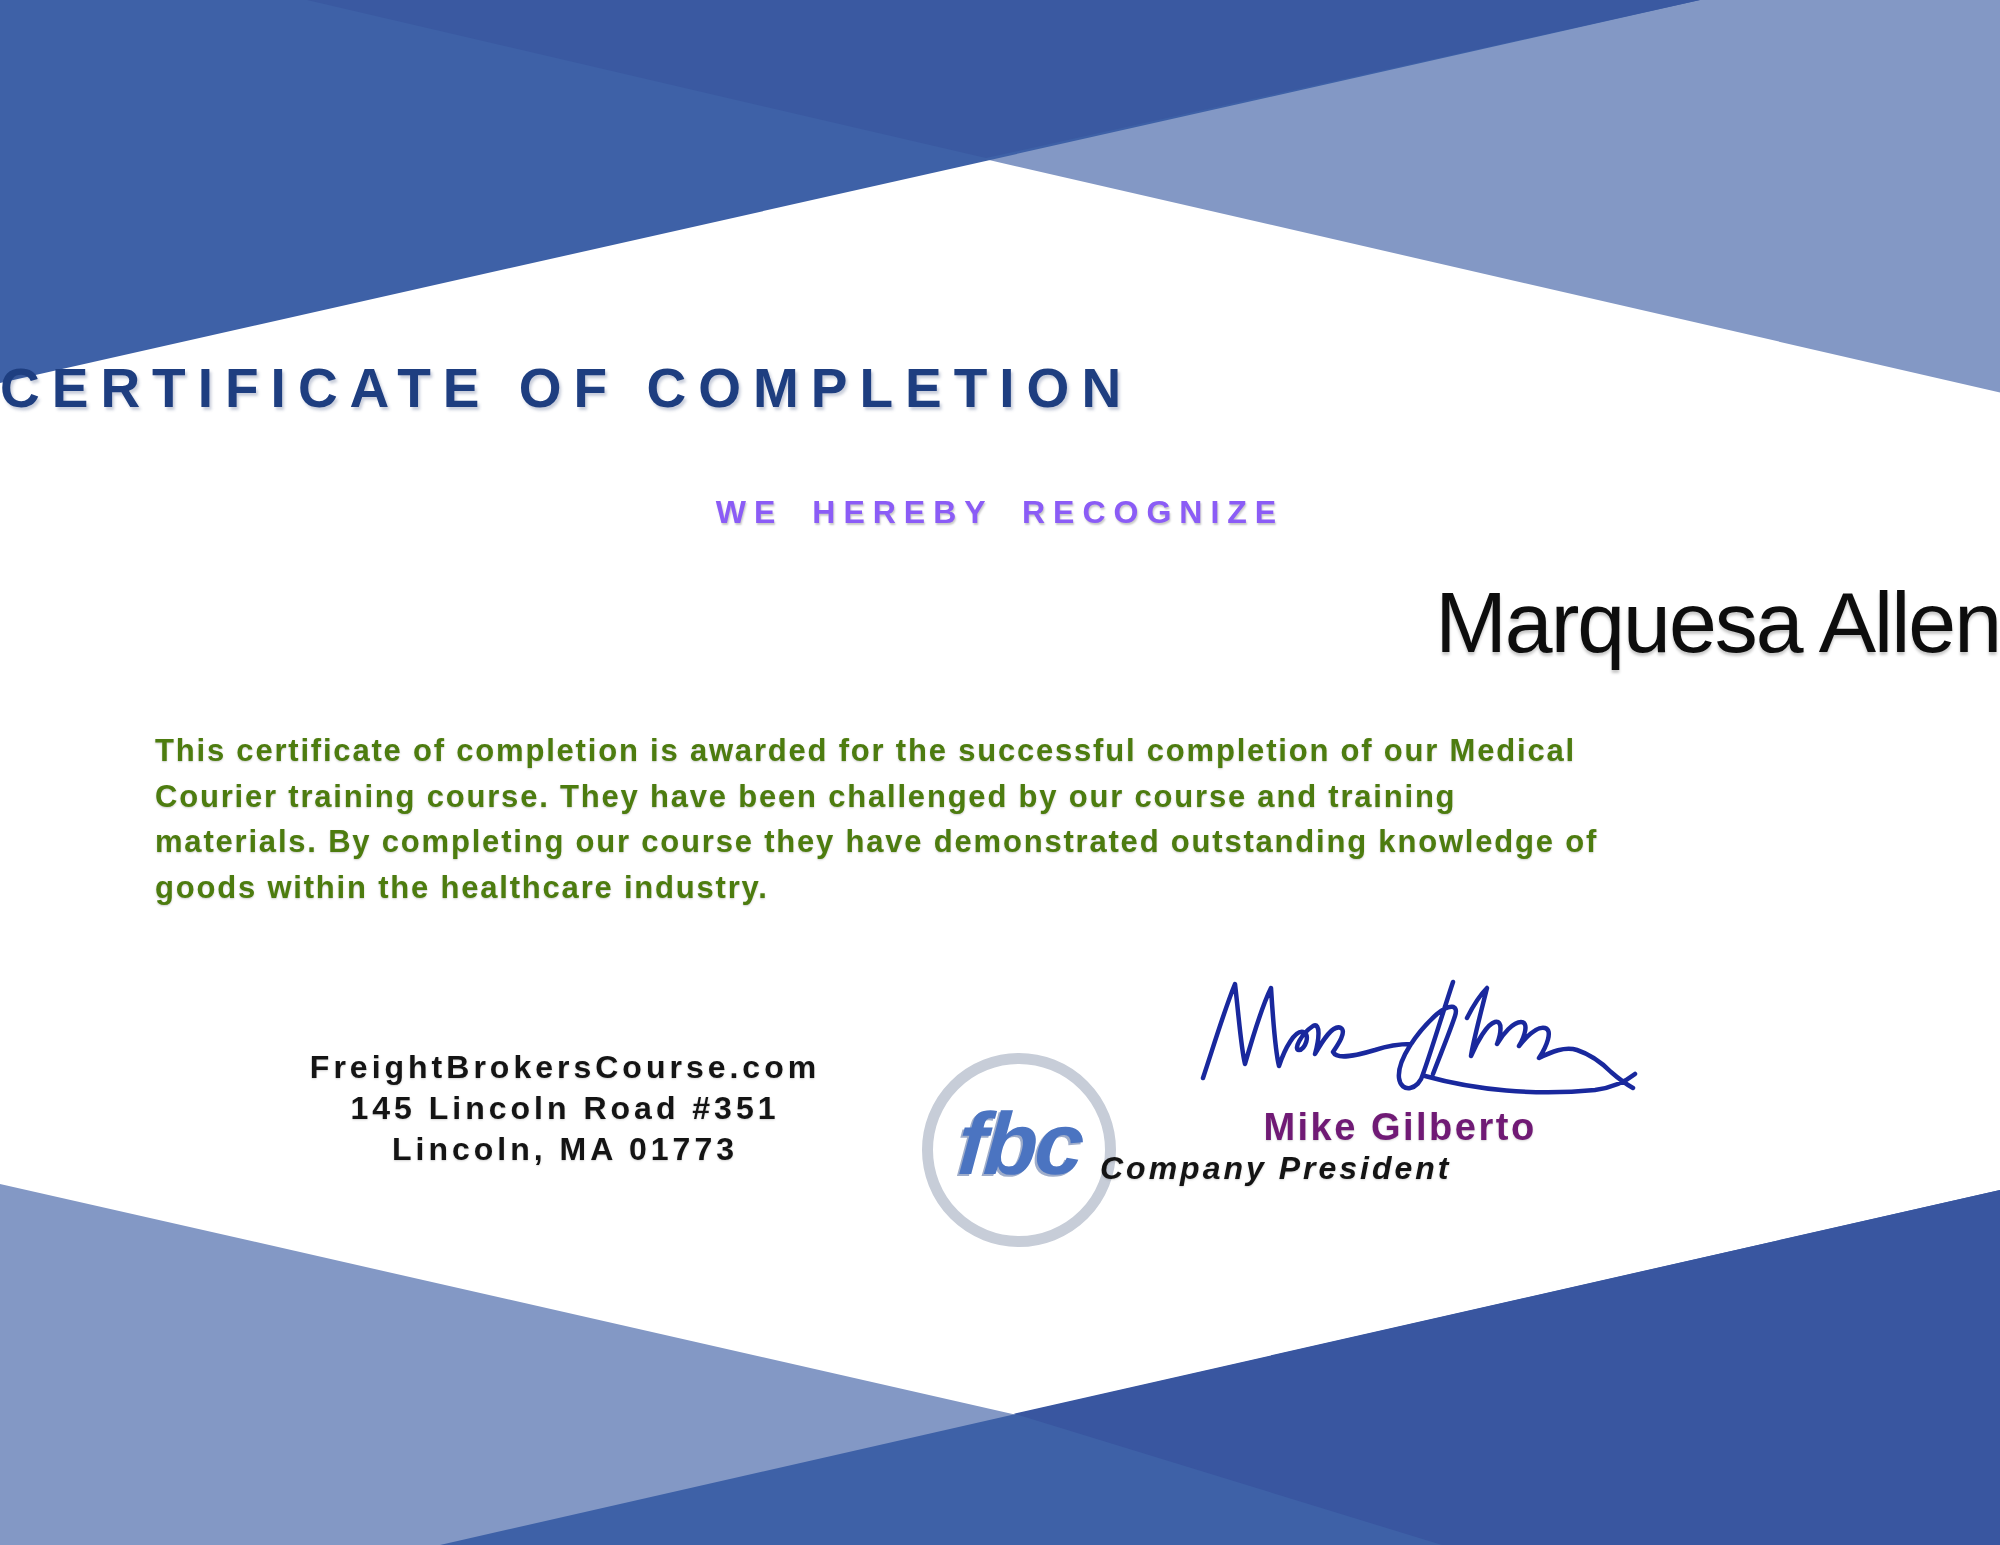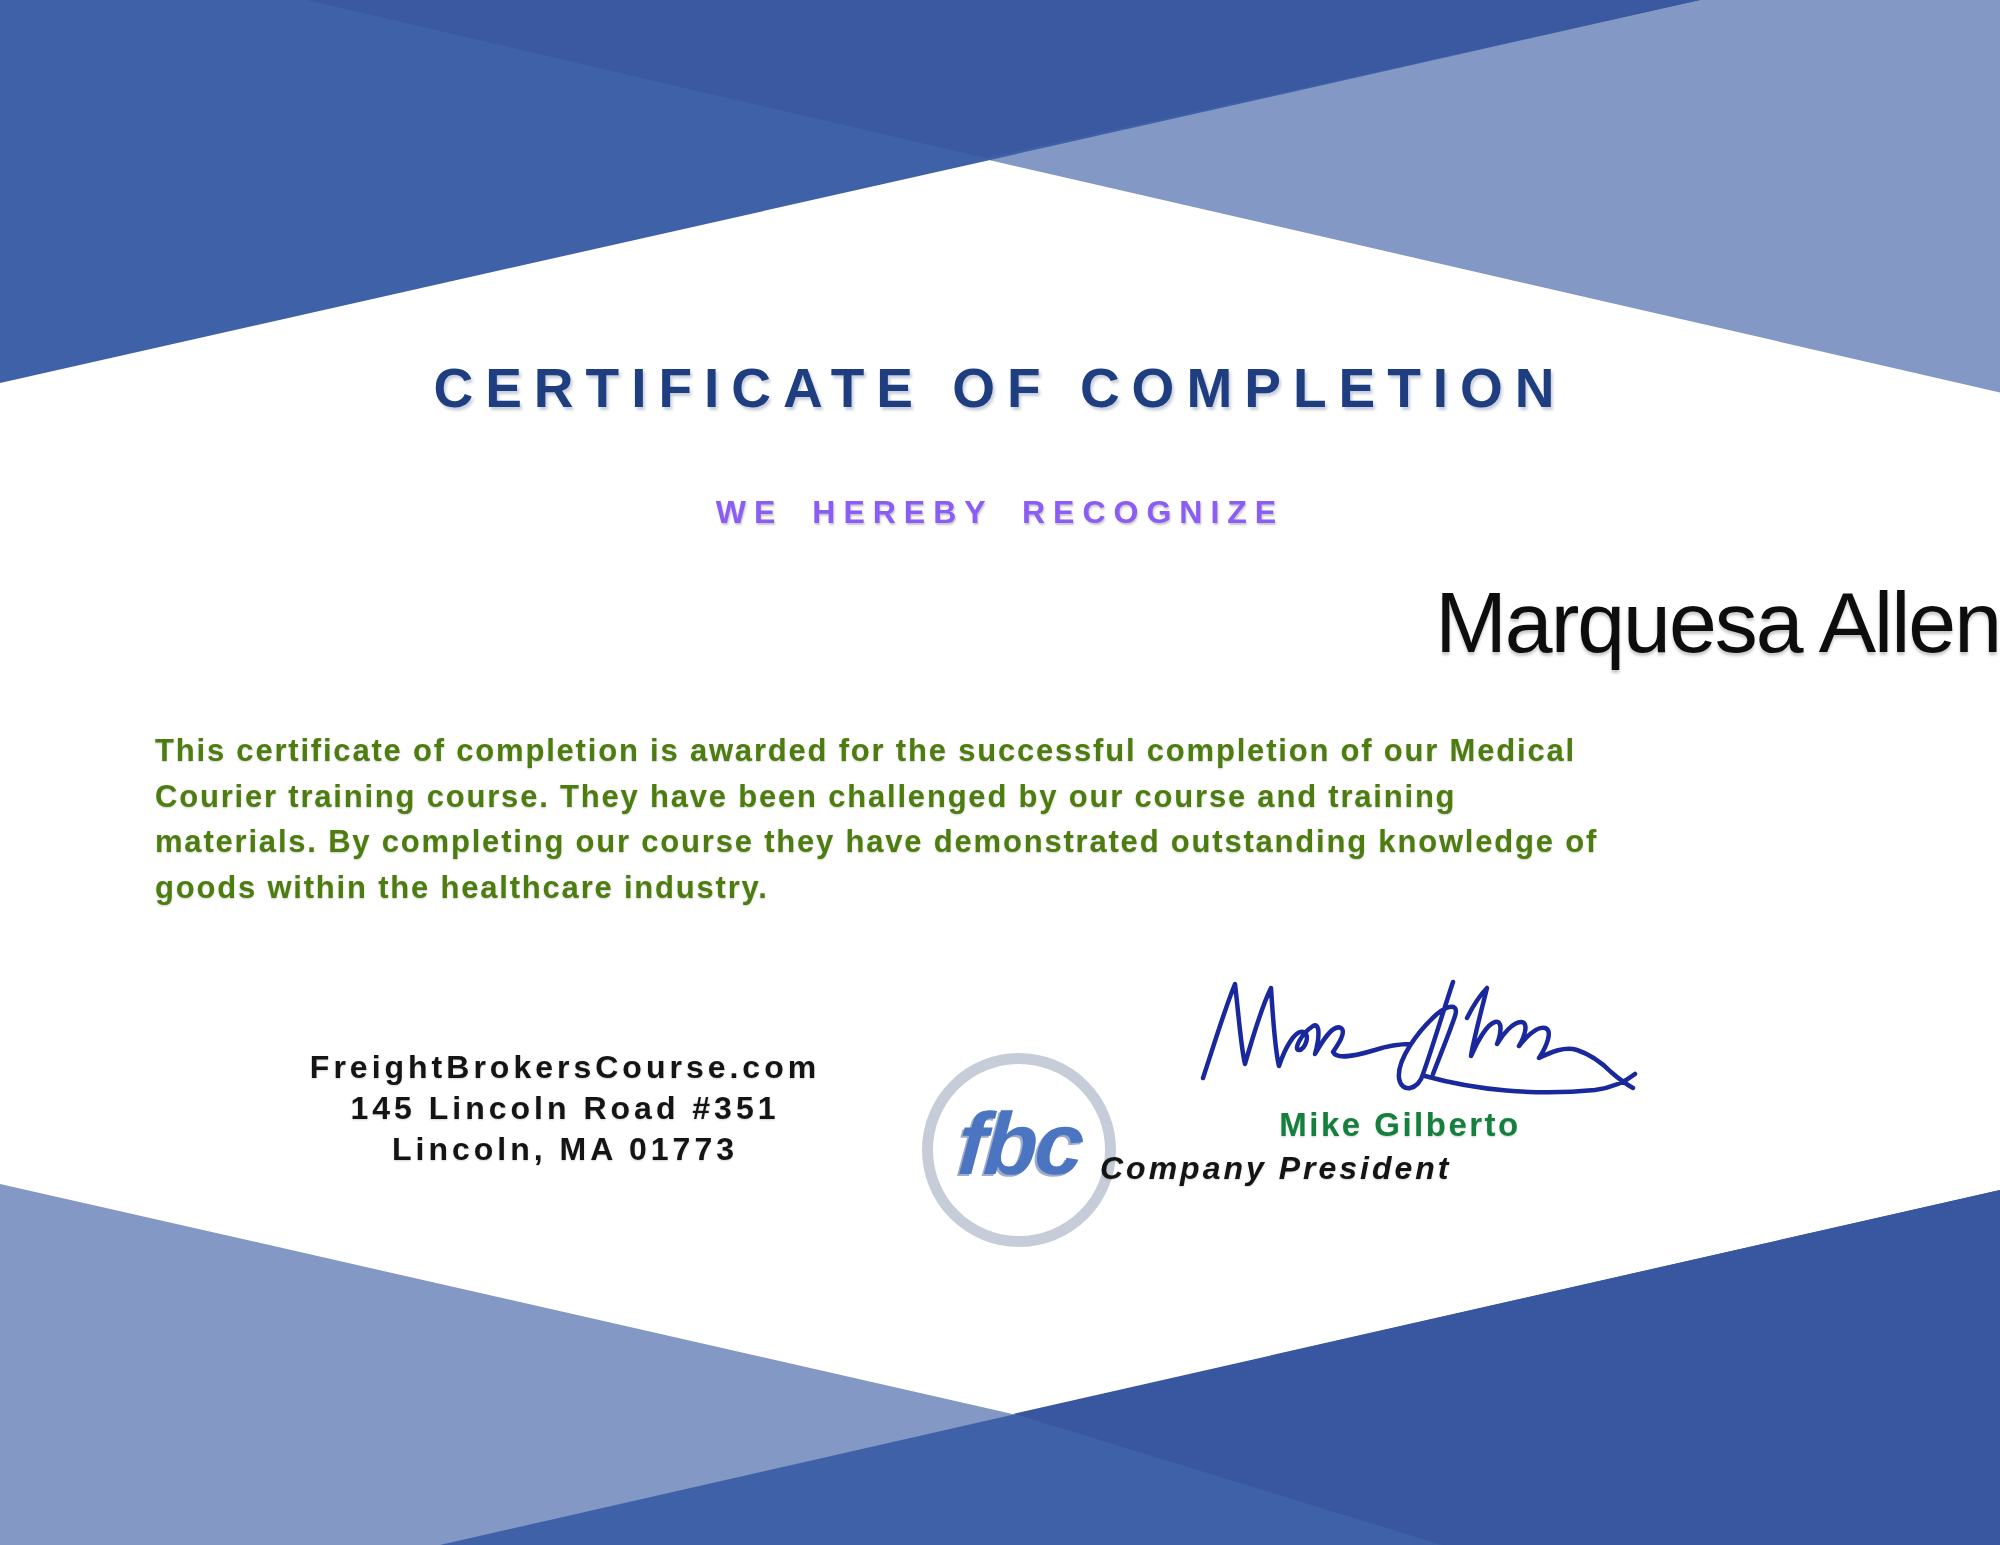--- a/index.html
+++ b/index.html
@@ -32,21 +32,21 @@
     background:#3E61A7;
     clip-path:polygon(22% 100%, 100% 77.02%, 100% 100%);
   }
   .tri-bot-shade{
     background:#3956A0;
     clip-path:polygon(50.7% 91.5%, 100% 77.02%, 100% 100%, 72.1% 100%);
   }
   
   .title{
     position:absolute;top:356px;left:0;width:100%;
-    text-align:center;
+    text-align:left;
     font-size:55px;font-weight:bold;letter-spacing:12px;
     color:#1E3E80;
     text-shadow:2px 3px 3px rgba(40,60,110,0.25);
     white-space:nowrap;
   }
   .subtitle{
     position:absolute;top:494px;left:0;width:100%;
     text-align:center;
     font-size:32px;font-weight:bold;letter-spacing:8px;word-spacing:12px;
     color:#8b5cf6;
@@ -91,22 +91,22 @@
     transform:translateY(-6px) skewX(-4deg);
     text-shadow:-2px 2px 0 rgba(42,74,138,0.45);
   }
   
   .signature-svg{
     position:absolute;left:1185px;top:960px;width:460px;height:145px;
   }
   .signer-name{
     position:absolute;top:1106px;left:1100px;width:600px;
     text-align:center;
-    font-size:33px;font-weight:bold;letter-spacing:2.5px;
-    color:#15803d;
+    font-size:38px;font-weight:bold;letter-spacing:2.5px;
+    color:#701a75;
     text-shadow:0 1px 2px rgba(110,110,110,0.3);
     white-space:nowrap;
   }
   .signer-title{
     position:absolute;top:1150px;left:1100px;width:600px;
     text-align:left;
     font-size:32px;font-weight:bold;font-style:italic;letter-spacing:3px;
     color:#141414;
     text-shadow:0 1px 2px rgba(110,110,110,0.3);
     white-space:nowrap;

